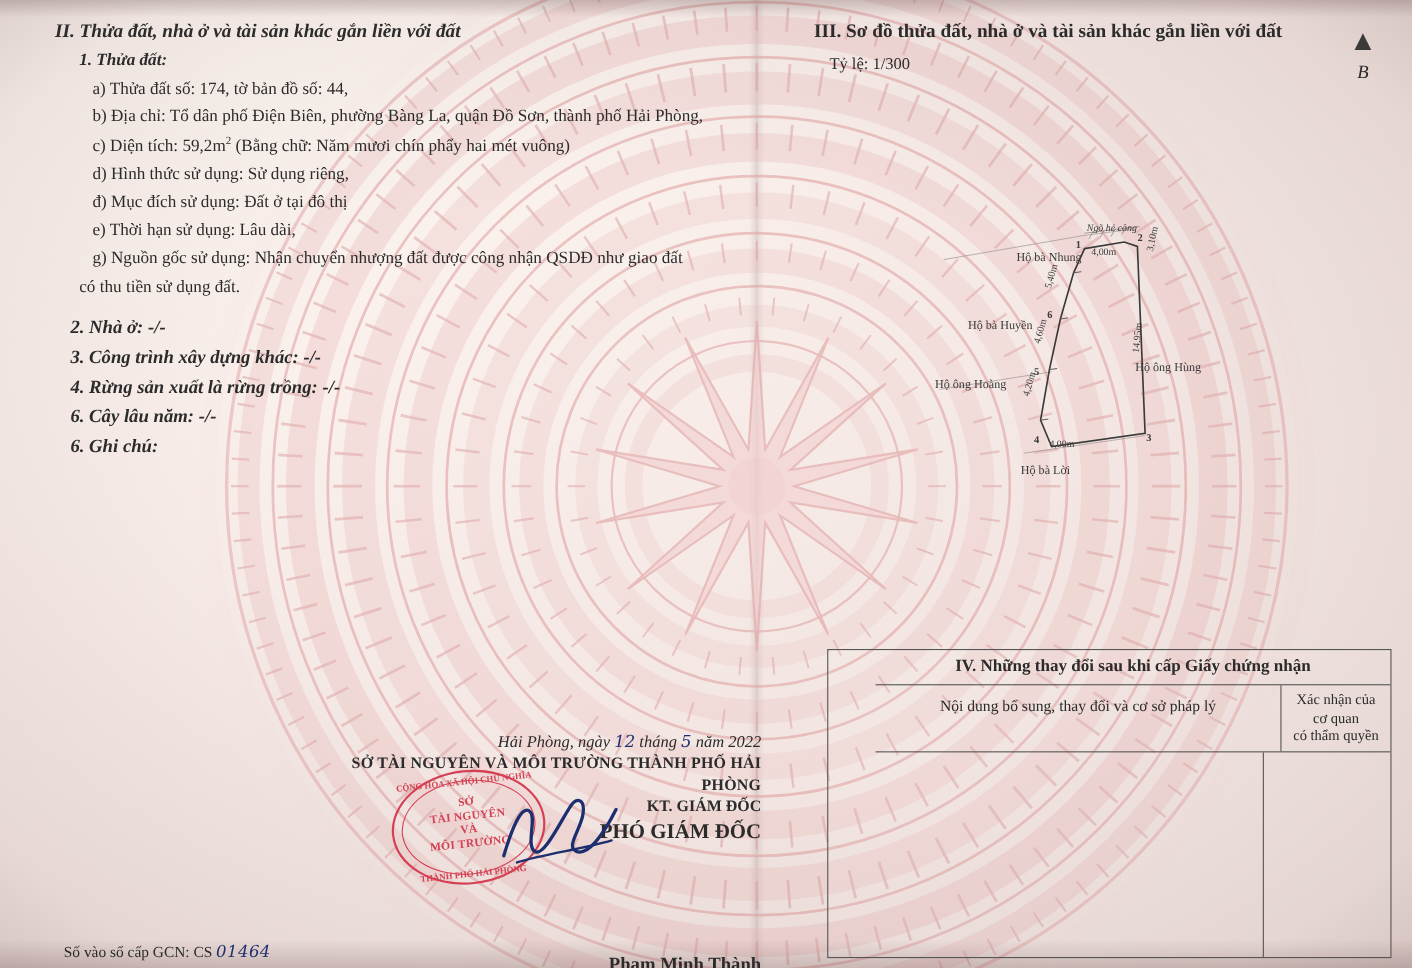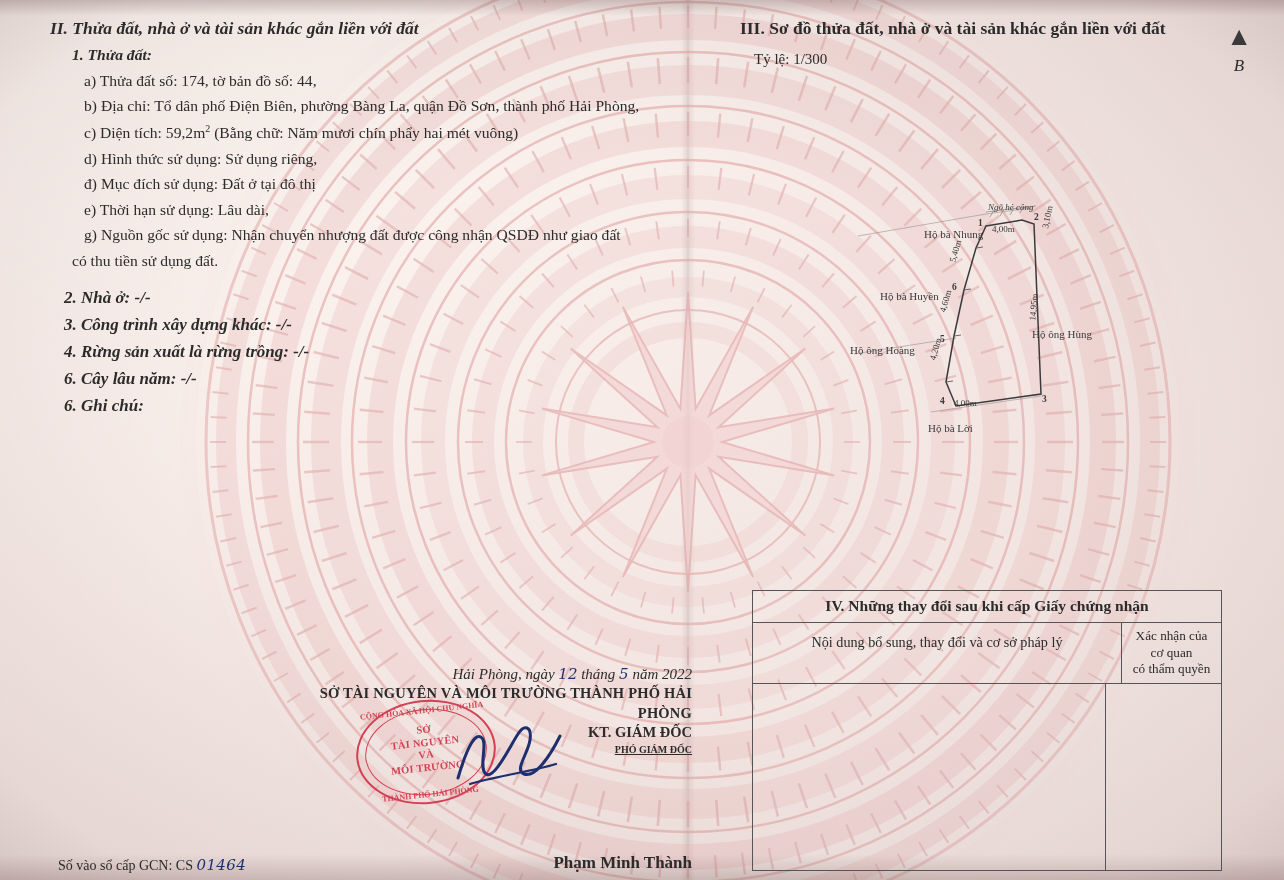--- a/index.html
+++ b/index.html
@@ -141,21 +141,21 @@
     left: 262px;
     top: 664px;
     width: 430px;
     text-align: right;
     font-size: 14.5px;
     line-height: 1.35;
   }
   #sign .place { font-style: italic; font-size: 15px; }
   #sign .org { font-weight: bold; font-size: 14.5px; letter-spacing: .2px; }
   #sign .kt  { font-weight: bold; font-size: 14.5px; }
-  #sign .pgd { font-weight: bold; font-size: 10px; text-decoration: underline; }
+  #sign .pgd { font-weight: bold; font-size: 19px; }
   #sign .name { font-weight: bold; font-size: 17px; margin-top: 96px; }
 
   
   #seal {
     position: absolute;
     left: 356px;
     top: 700px;
     width: 136px;
     height: 100px;
     border-radius: 50%;
@@ -197,20 +197,21 @@
   }
 
   
   #table-iv {
     position: absolute;
     left: 752px;
     top: 590px;
     width: 468px;
     border: 1.4px solid #555;
     background: rgba(255,255,255,0.06);
+    padding-left: 43px;
   }
   #table-iv .head {
     text-align: center;
     font-weight: bold;
     font-size: 15.5px;
     padding: 6px 4px 7px 4px;
     border-bottom: 1.2px solid #555;
   }
   #table-iv .cols {
     display: flex;

